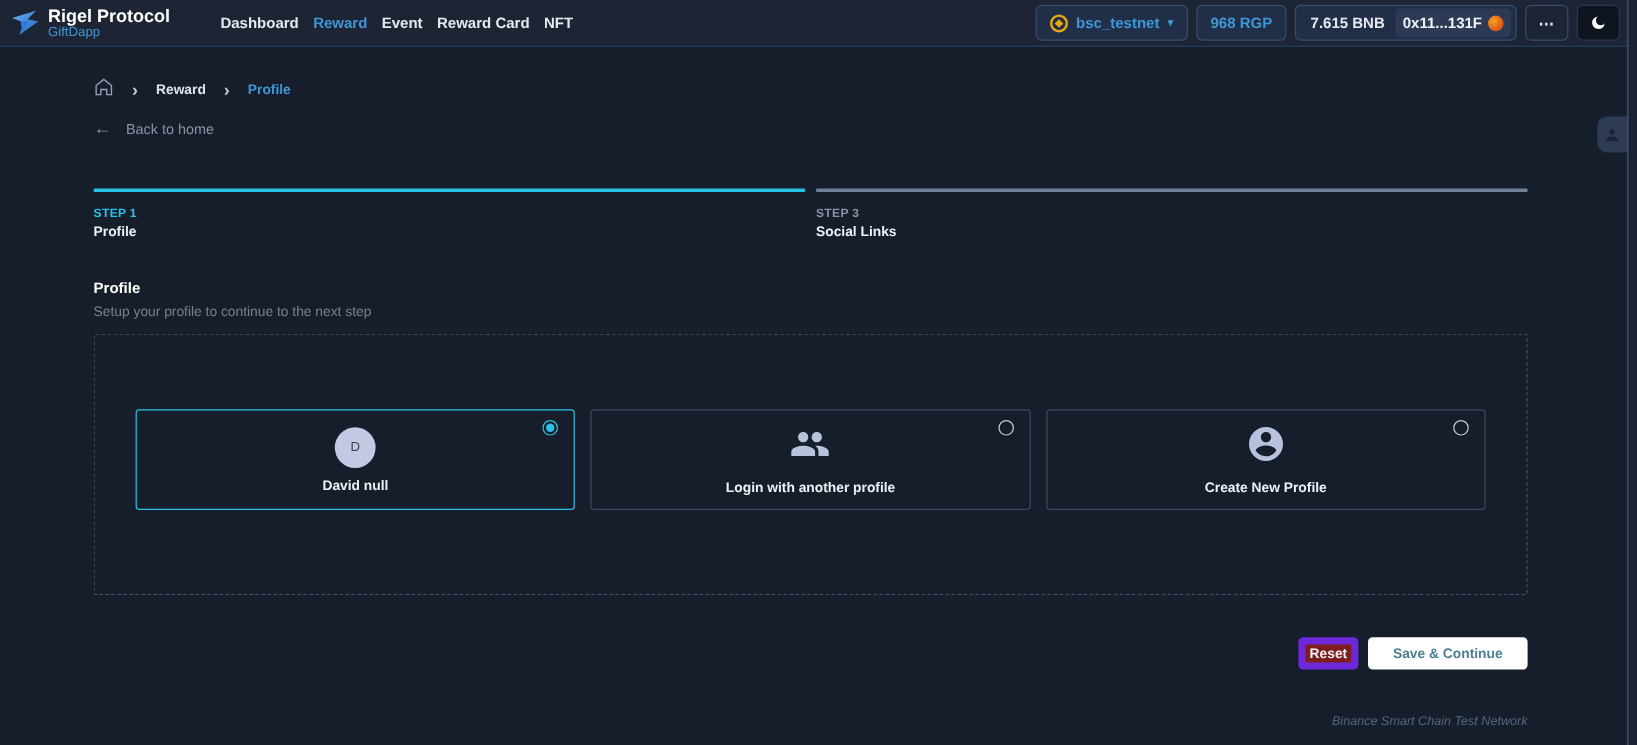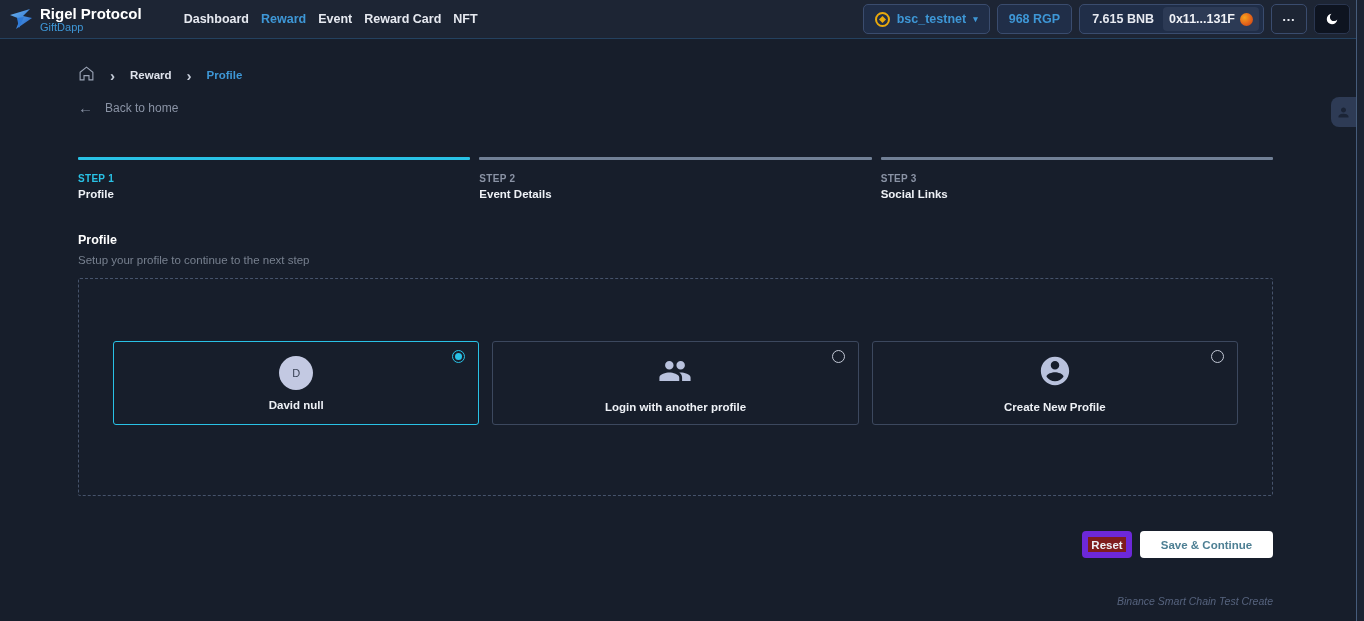--- a/index.html
+++ b/index.html
@@ -190,25 +190,20 @@
     </div>
 
     <div class="stepper">
       <div class="step-col active">
         <div class="step-bar"></div>
         <div class="step-label">STEP 1</div>
         <div class="step-title">Profile</div>
       </div>
       <div class="step-col">
         <div class="step-bar"></div>
-        <div class="step-label">STEP 2</div>
-        <div class="step-title">Event Details</div>
-      </div>
-      <div class="step-col">
-        <div class="step-bar"></div>
         <div class="step-label">STEP 3</div>
         <div class="step-title">Social Links</div>
       </div>
     </div>
 
     <div class="section-head">
       <div class="section-title">Profile</div>
       <div class="section-sub">Setup your profile to continue to the next step</div>
     </div>
 
@@ -242,21 +237,21 @@
         </div>
 
       </div>
     </div>
 
     <div class="actions">
       <button class="btn reset">Reset</button>
       <button class="btn save">Save &amp; Continue</button>
     </div>
 
-    <div class="footer-note">Binance Smart Chain Test Create</div>
+    <div class="footer-note">Binance Smart Chain Test Network</div>
   </main>
 
   <button class="floating-profile">
     <svg viewBox="0 0 24 24">
       <path d="M12 12c2.2 0 4-1.8 4-4s-1.8-4-4-4-4 1.8-4 4 1.8 4 4 4zm0 2c-2.7 0-8 1.3-8 4v2h16v-2c0-2.7-5.3-4-8-4z"></path>
     </svg>
   </button>
   <div class="scrollbar"></div>
 
 </div>

